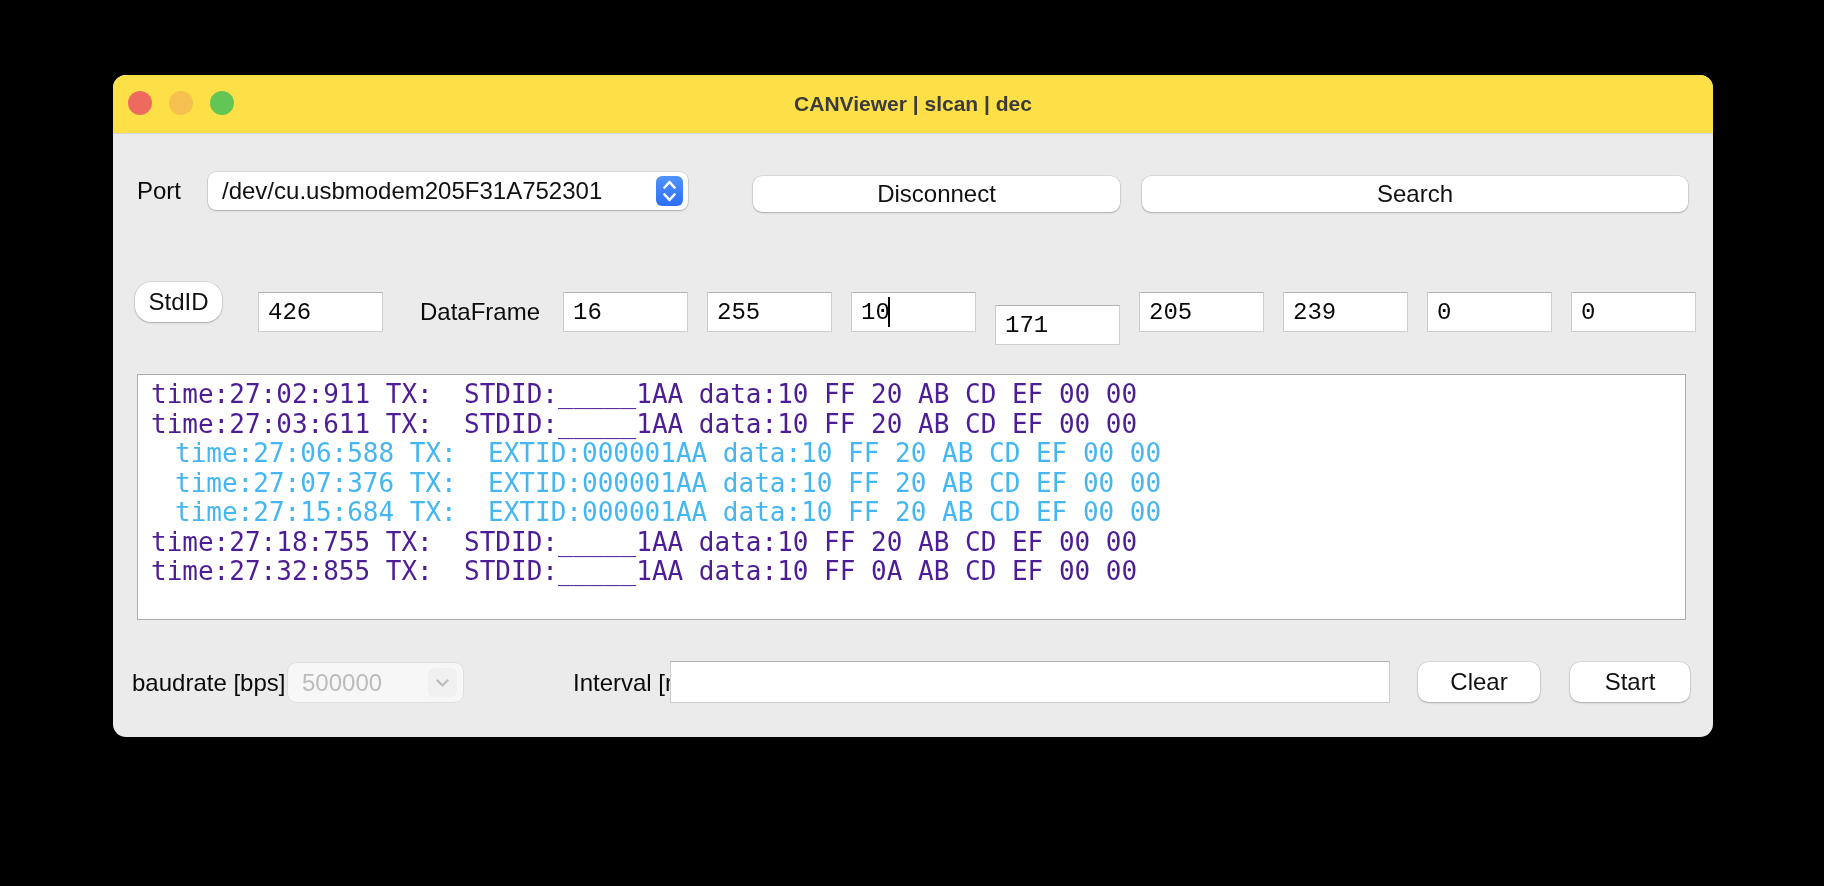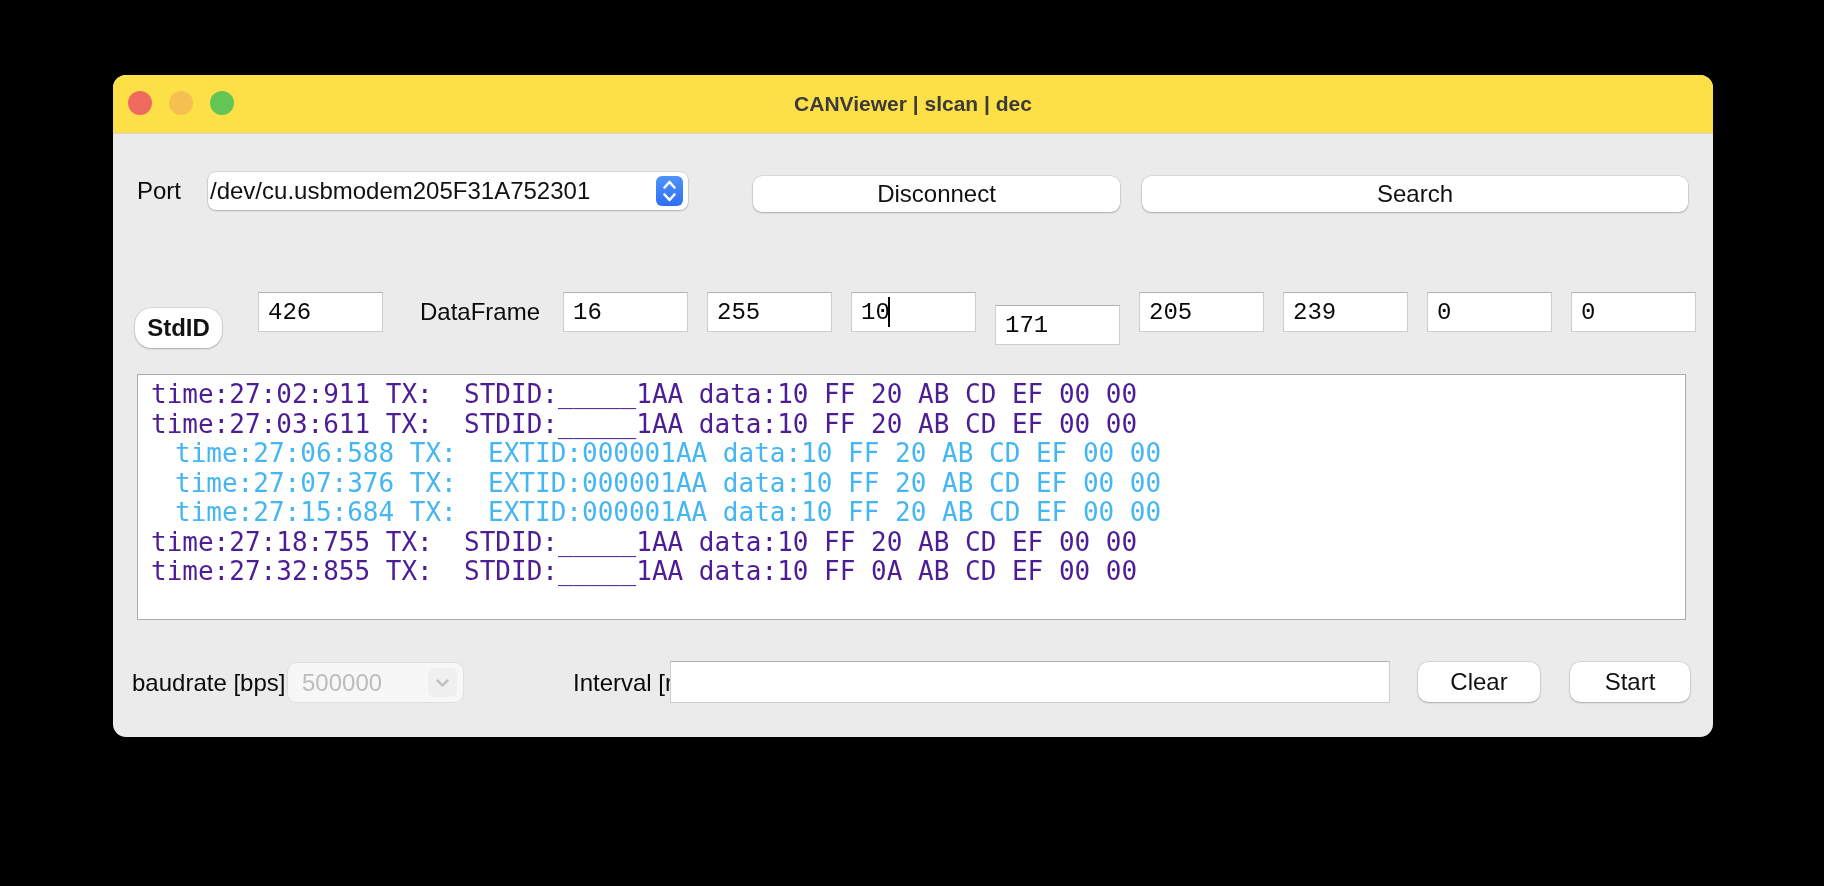--- a/index.html
+++ b/index.html
@@ -36,21 +36,21 @@
   .label{position:absolute;font-size:24px;color:#0a0a0a;display:flex;align-items:center;}
   .tfield{
     position:absolute;background:#fff;border:1px solid #cdcdcd;border-top-color:#b2b2b2;
     font-family:Liberation Mono, monospace;font-size:24px;color:#0a0a0a;
     padding:0 0 0 9px;box-sizing:border-box;outline:none;
   }
   
   .combo{
     position:absolute;left:95px;top:97px;width:480px;height:38px;background:#fff;
     border-radius:8px;box-shadow:0 0 0 0.5px rgba(0,0,0,.16), 0 1px 2px rgba(0,0,0,.2);
-    display:flex;align-items:center;font-size:24px;color:#111;padding-left:2px;
+    display:flex;align-items:center;font-size:24px;color:#111;padding-left:14px;
     box-sizing:border-box;
   }
   .stepper{
     position:absolute;right:5px;top:4px;width:27px;height:30px;border-radius:6px;
     background:linear-gradient(#4f94fa,#2d6ef5);
     display:flex;flex-direction:column;align-items:center;justify-content:center;gap:2px;
   }
   
   .byte-wrap{position:absolute;top:217px;width:125px;height:40px;}
   .byte-wrap .tfield{position:absolute;left:0;top:0;width:125px;height:40px;}
@@ -104,21 +104,21 @@
       <svg width="15" height="11" viewBox="0 0 15 11">
           <path d="M2.5 2.5 L7.5 8 L12.5 2.5" fill="none" stroke="#fff" stroke-width="2.6" stroke-linecap="round" stroke-linejoin="round"></path>
         </svg>
     </span>
   </div>
 
   <button class="btn" style="left:1029px;top:101px;width:546px;height:36px;">Search</button>
 
   <button class="btn" style="left:640px;top:101px;width:367px;height:36px;">Disconnect</button>
 
-  <button class="btn" style="left:22px;top:233px;width:87px;height:40px;border-radius:16px;font-weight:bold;">StdID</button>
+  <button class="btn" style="left:22px;top:207px;width:87px;height:40px;border-radius:16px;">StdID</button>
 
   <input class="tfield" style="left: 145px; top: 217px; width: 125px; height: 40px;" value="426">
 
   <div class="label" style="left:307px;top:217px;height:40px;text-align:right;">DataFrame</div>
 
   <div class="byte-wrap" style="left:450px;">
     <input class="tfield" value="16" style="">
   </div>
   <div class="byte-wrap" style="left:594px;">
     <input class="tfield" value="255" style="">

